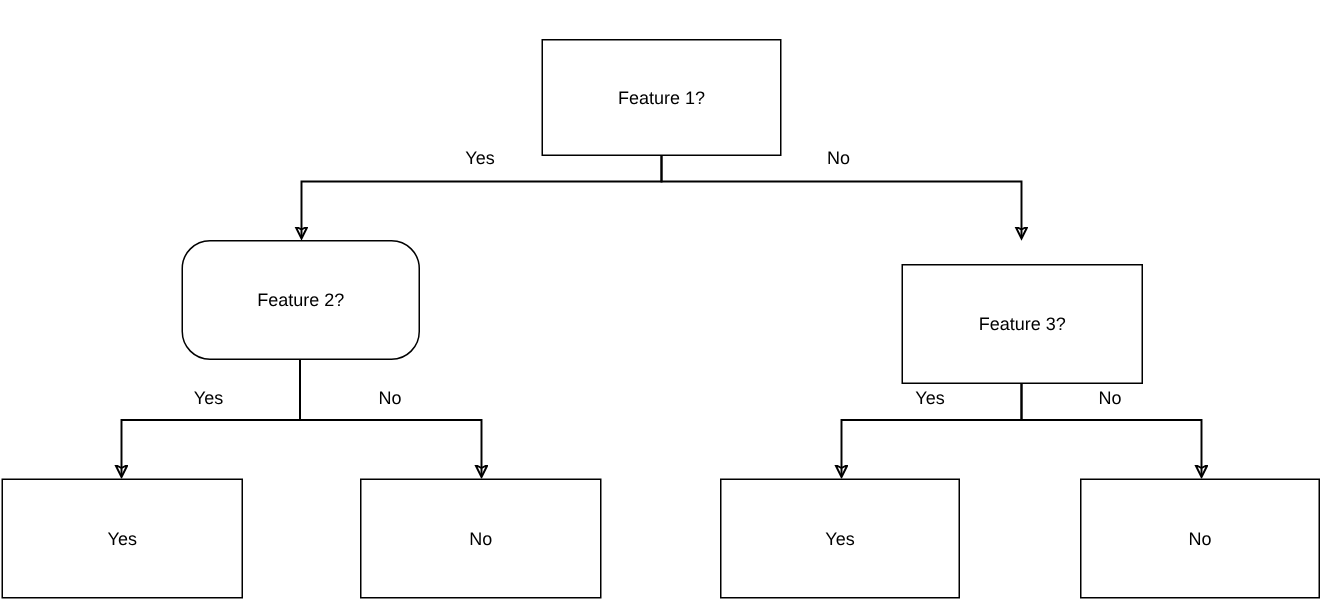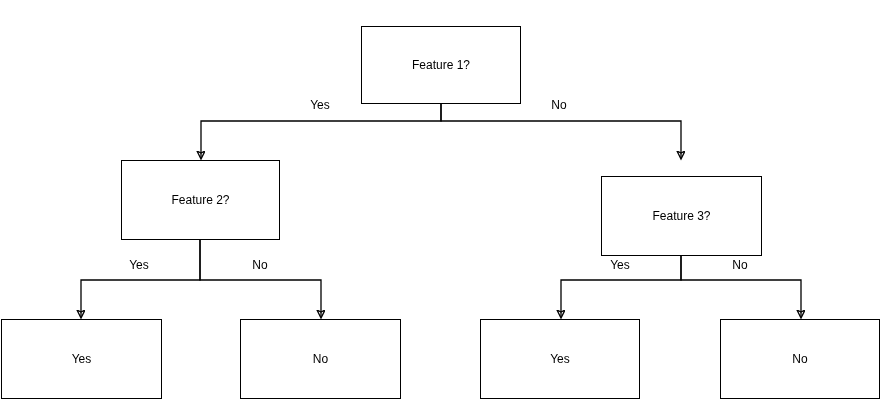--- a/index.html
+++ b/index.html
@@ -67,21 +67,21 @@
 
     <path d="M200,240 L200,280 L321,280 L321,317" marker-end="url(#arrow)"></path>
 
     <path d="M681,240 L681,280 L561,280 L561,317" marker-end="url(#arrow)"></path>
 
     <path d="M681,240 L681,280 L801,280 L801,317" marker-end="url(#arrow)"></path>
   </svg>
 
   <div class="node" style="left:361px; top:2px; width:160px; height:78px;margin-top:24px;">Feature 1?</div>
 
-  <div class="node" style="left:121px; top:160px; width:159px; height:80px;">Feature 2?</div>
+  <div class="node" style="left:121px; top:160px; width:159px; height:80px;border-radius:19px;">Feature 2?</div>
 
   <div class="node" style="left:601px; top:160px; width:161px; height:80px;margin-top:16px;">Feature 3?</div>
 
   <div class="node" style="left:1px; top:319px; width:161px; height:80px;">Yes</div>
 
   <div class="node" style="left:240px; top:319px; width:161px; height:80px;">No</div>
 
   <div class="node" style="left:480px; top:319px; width:160px; height:80px;">Yes</div>
 
   <div class="node" style="left:720px; top:319px; width:160px; height:80px;">No</div>

